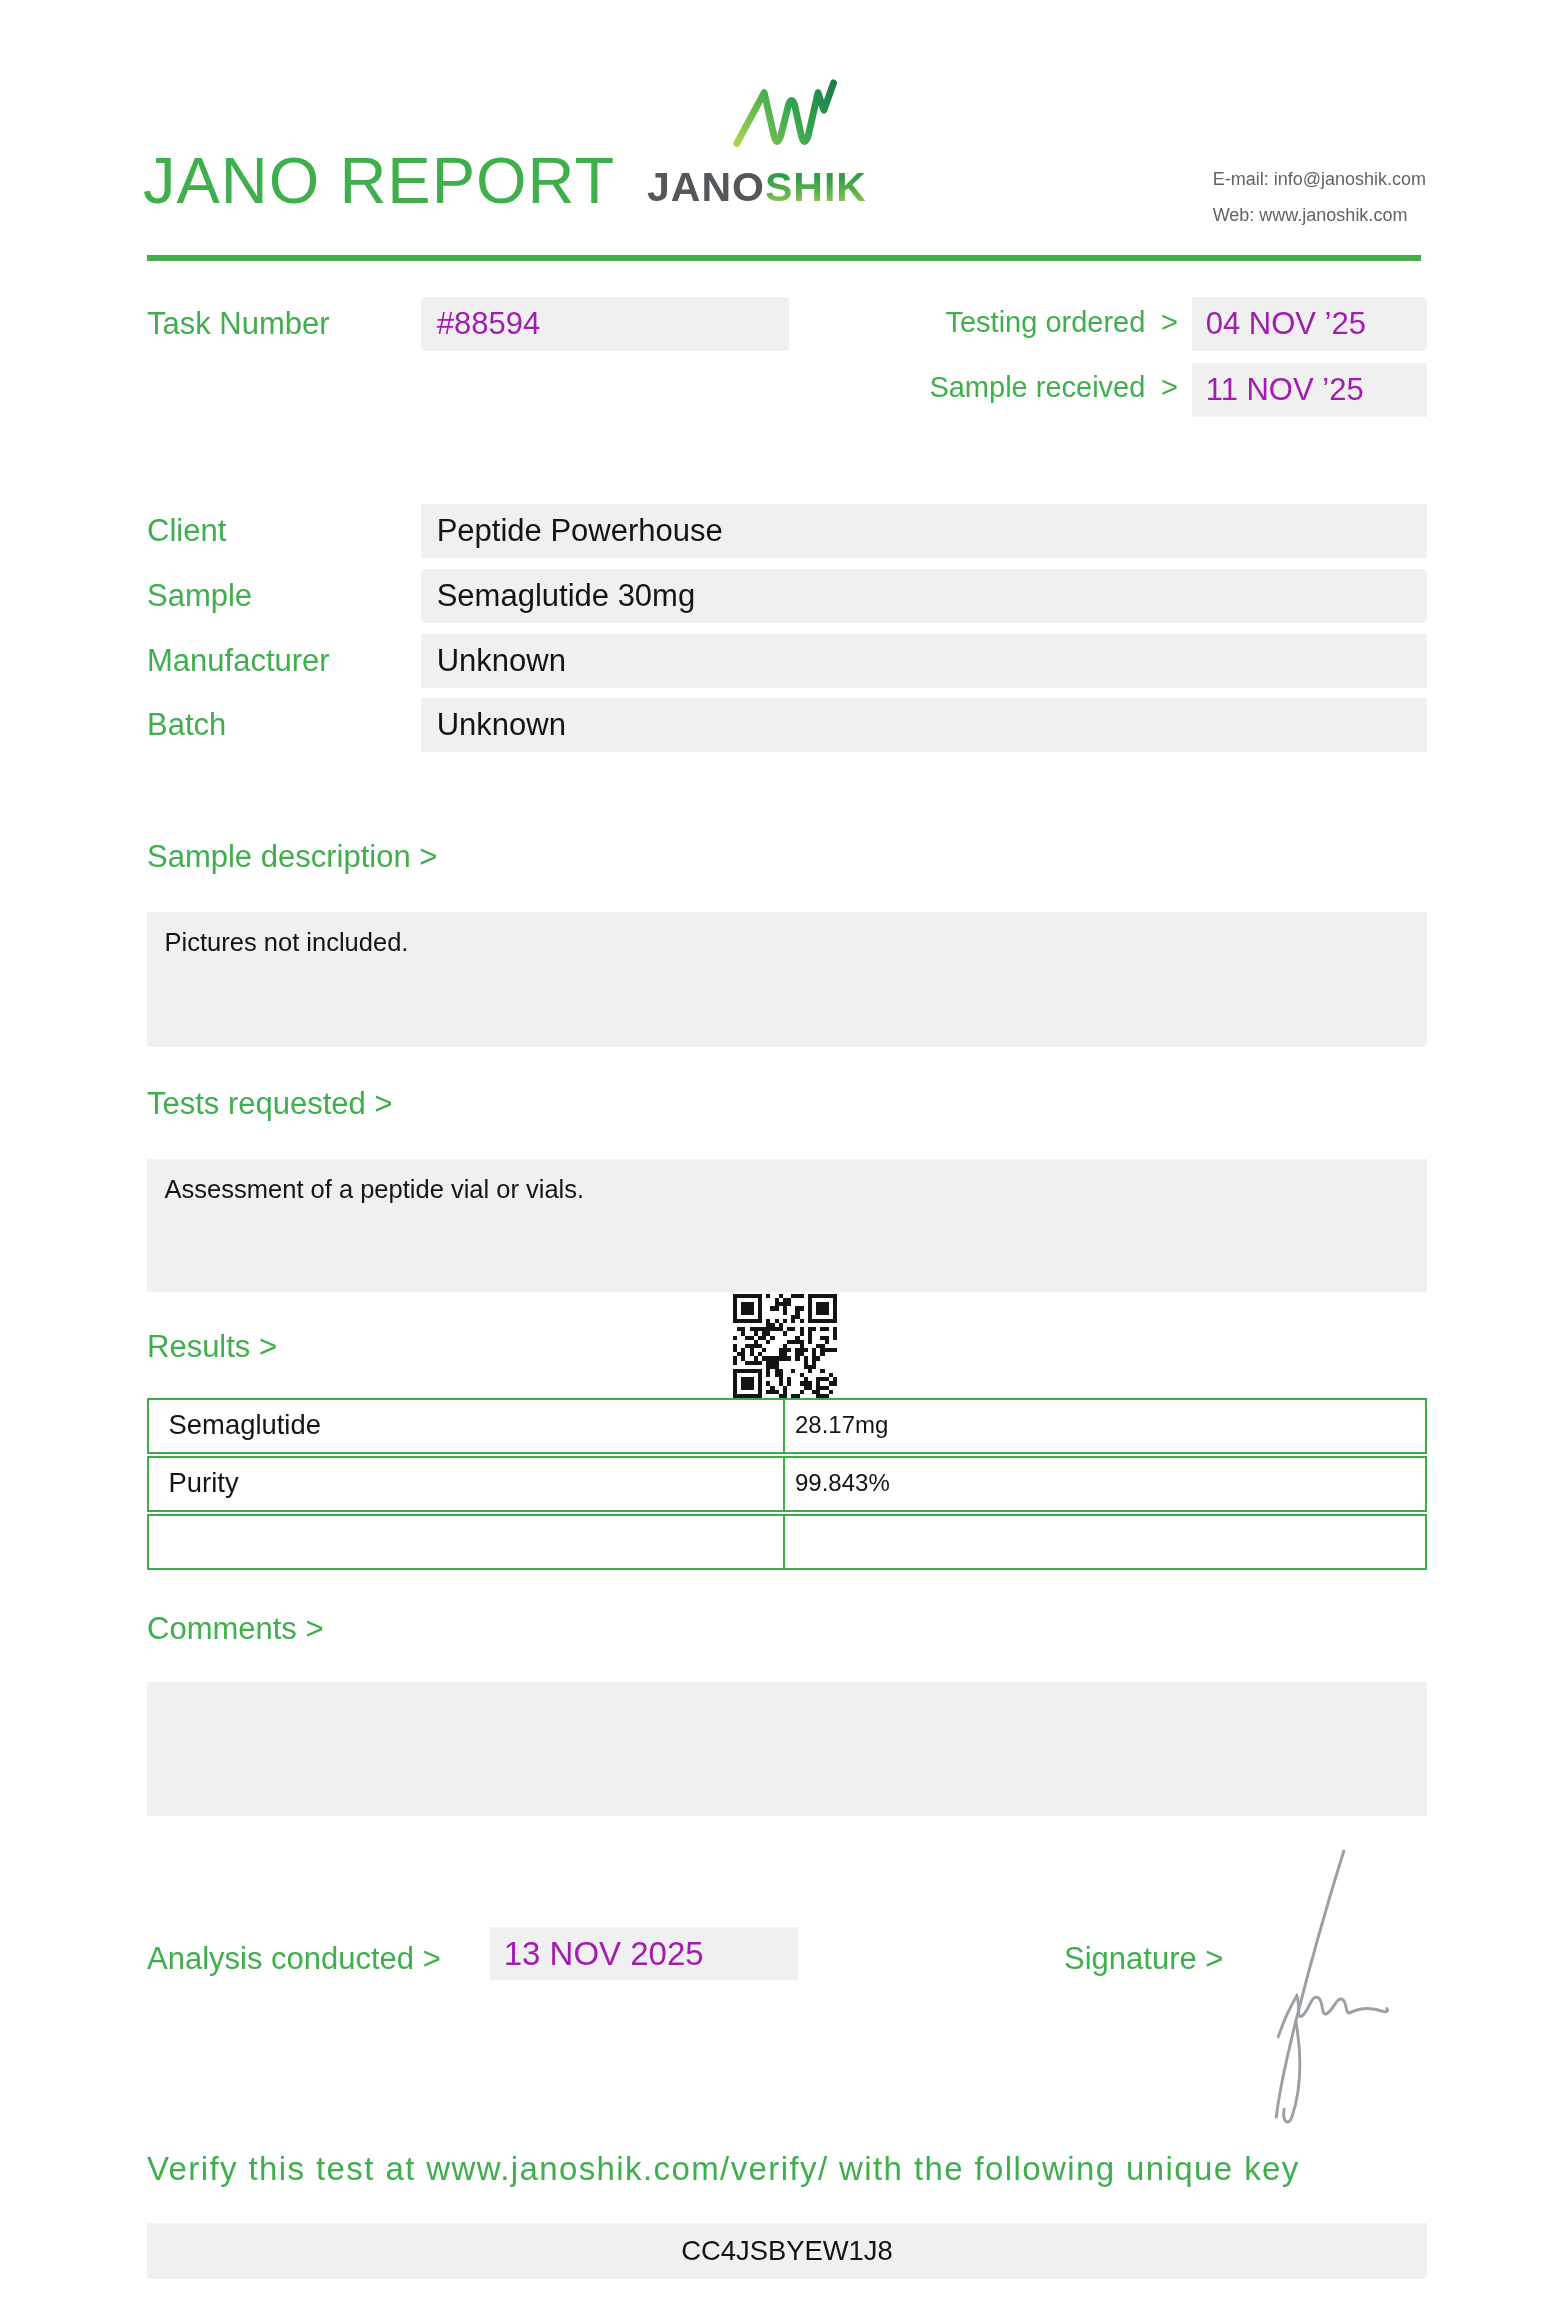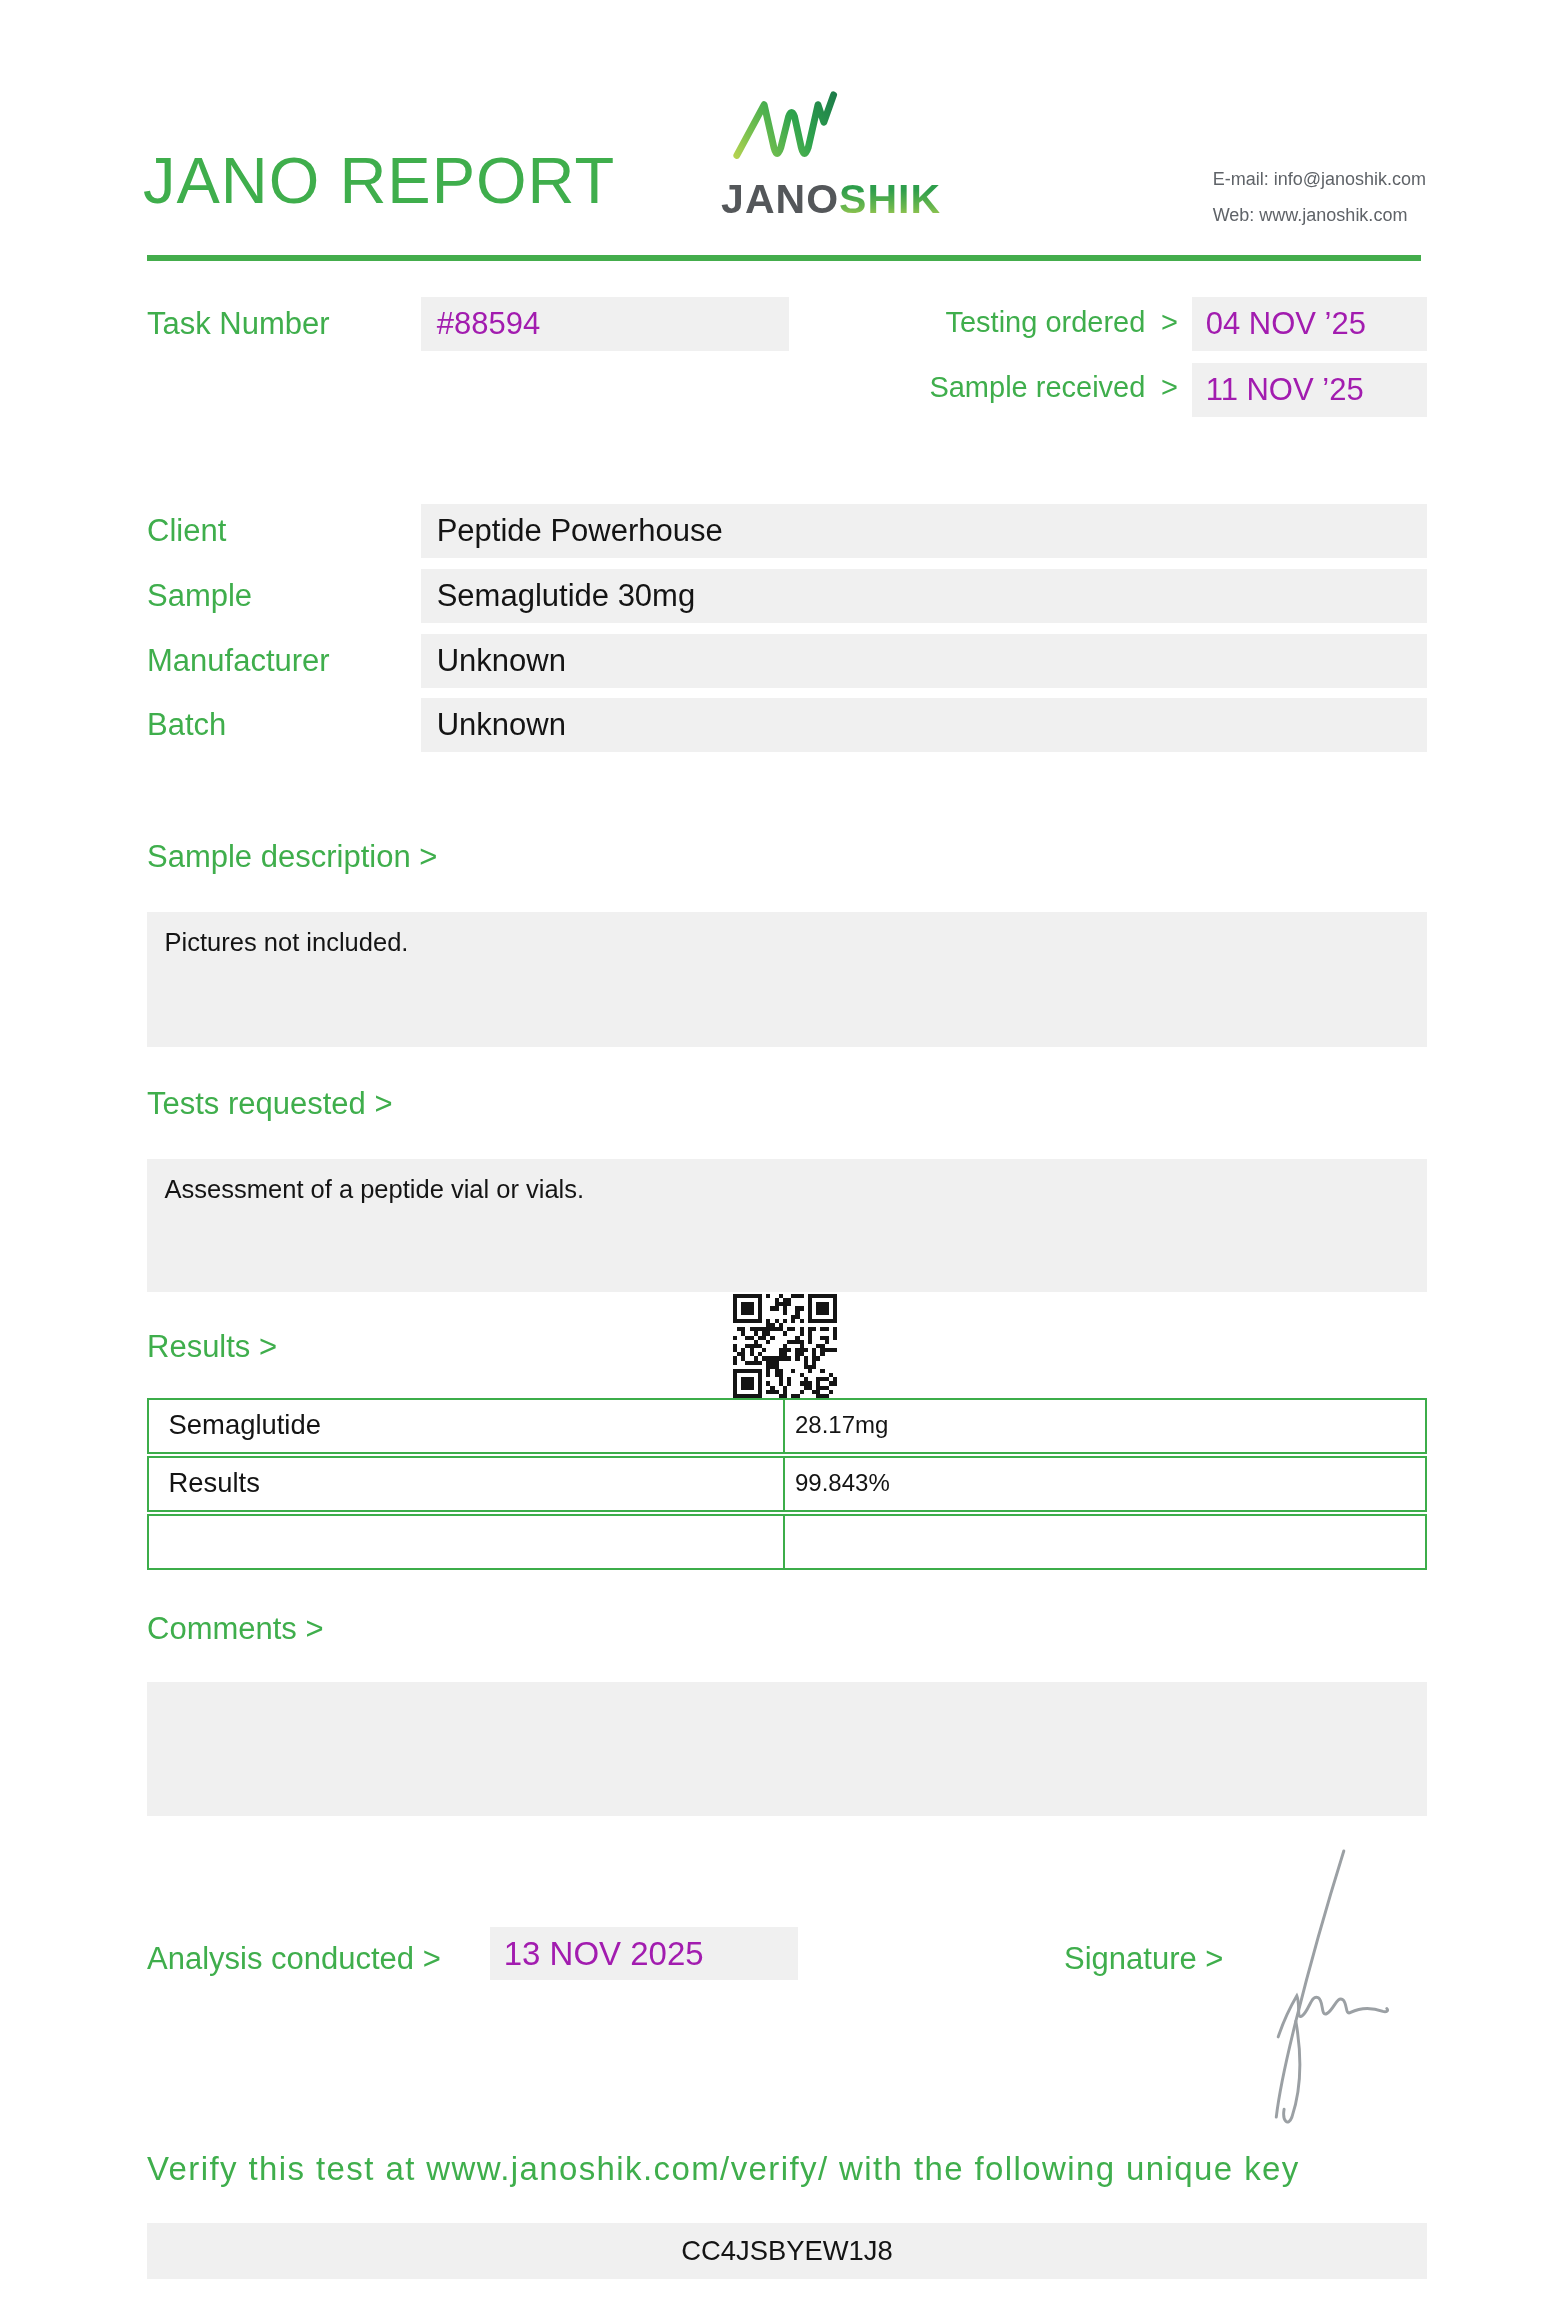--- a/index.html
+++ b/index.html
@@ -4,21 +4,21 @@
 <style>
   html,body{margin:0;padding:0}
   body{
     width:1568px;height:2313px;position:relative;background:#ffffff;
     font-family:"Liberation Sans","DejaVu Sans",sans-serif;color:#141414;overflow:hidden;
   }
   .abs{position:absolute}
 
   #title{left:143px;top:143px;font-size:65px;font-weight:500;letter-spacing:1px;color:#3FAE4C}
 
-  #logo{left:647px;top:89px;width:294px;text-align:right}
+  #logo{left:647px;top:77px;width:294px;text-align:left}
   #logo svg.mark{width:129px;height:88px;display:block;margin:0 auto 2px auto}
   #wordmark{font-size:41px;font-weight:700;letter-spacing:1px;line-height:1}
   .jano{color:#54575A}
   .shik{color:#3FAE4C}
   @supports ((-webkit-background-clip: text)){
     .shik{
       background:linear-gradient(180deg,#2E9E4B 30%,#6DB84D 70%,#C9D355 100%);
       -webkit-background-clip:text;background-clip:text;color:transparent;
     }
   }
@@ -423,21 +423,21 @@
 </div>
 
 <div class="abs sechead" id="h-results">Results &gt;</div>
 
 <div class="abs" id="rtable">
   <div class="trow">
     <div class="tc1">Semaglutide</div>
     <div class="tc2">28.17mg</div>
   </div>
   <div class="trow">
-    <div class="tc1">Results</div>
+    <div class="tc1">Purity</div>
     <div class="tc2">99.843%</div>
   </div>
   <div class="trow">
     <div class="tc1"></div>
     <div class="tc2"></div>
   </div>
 </div>
 
 <div class="abs sechead" id="h-comments">Comments &gt;</div>
 <div class="abs tbox" id="box-comments"></div>

